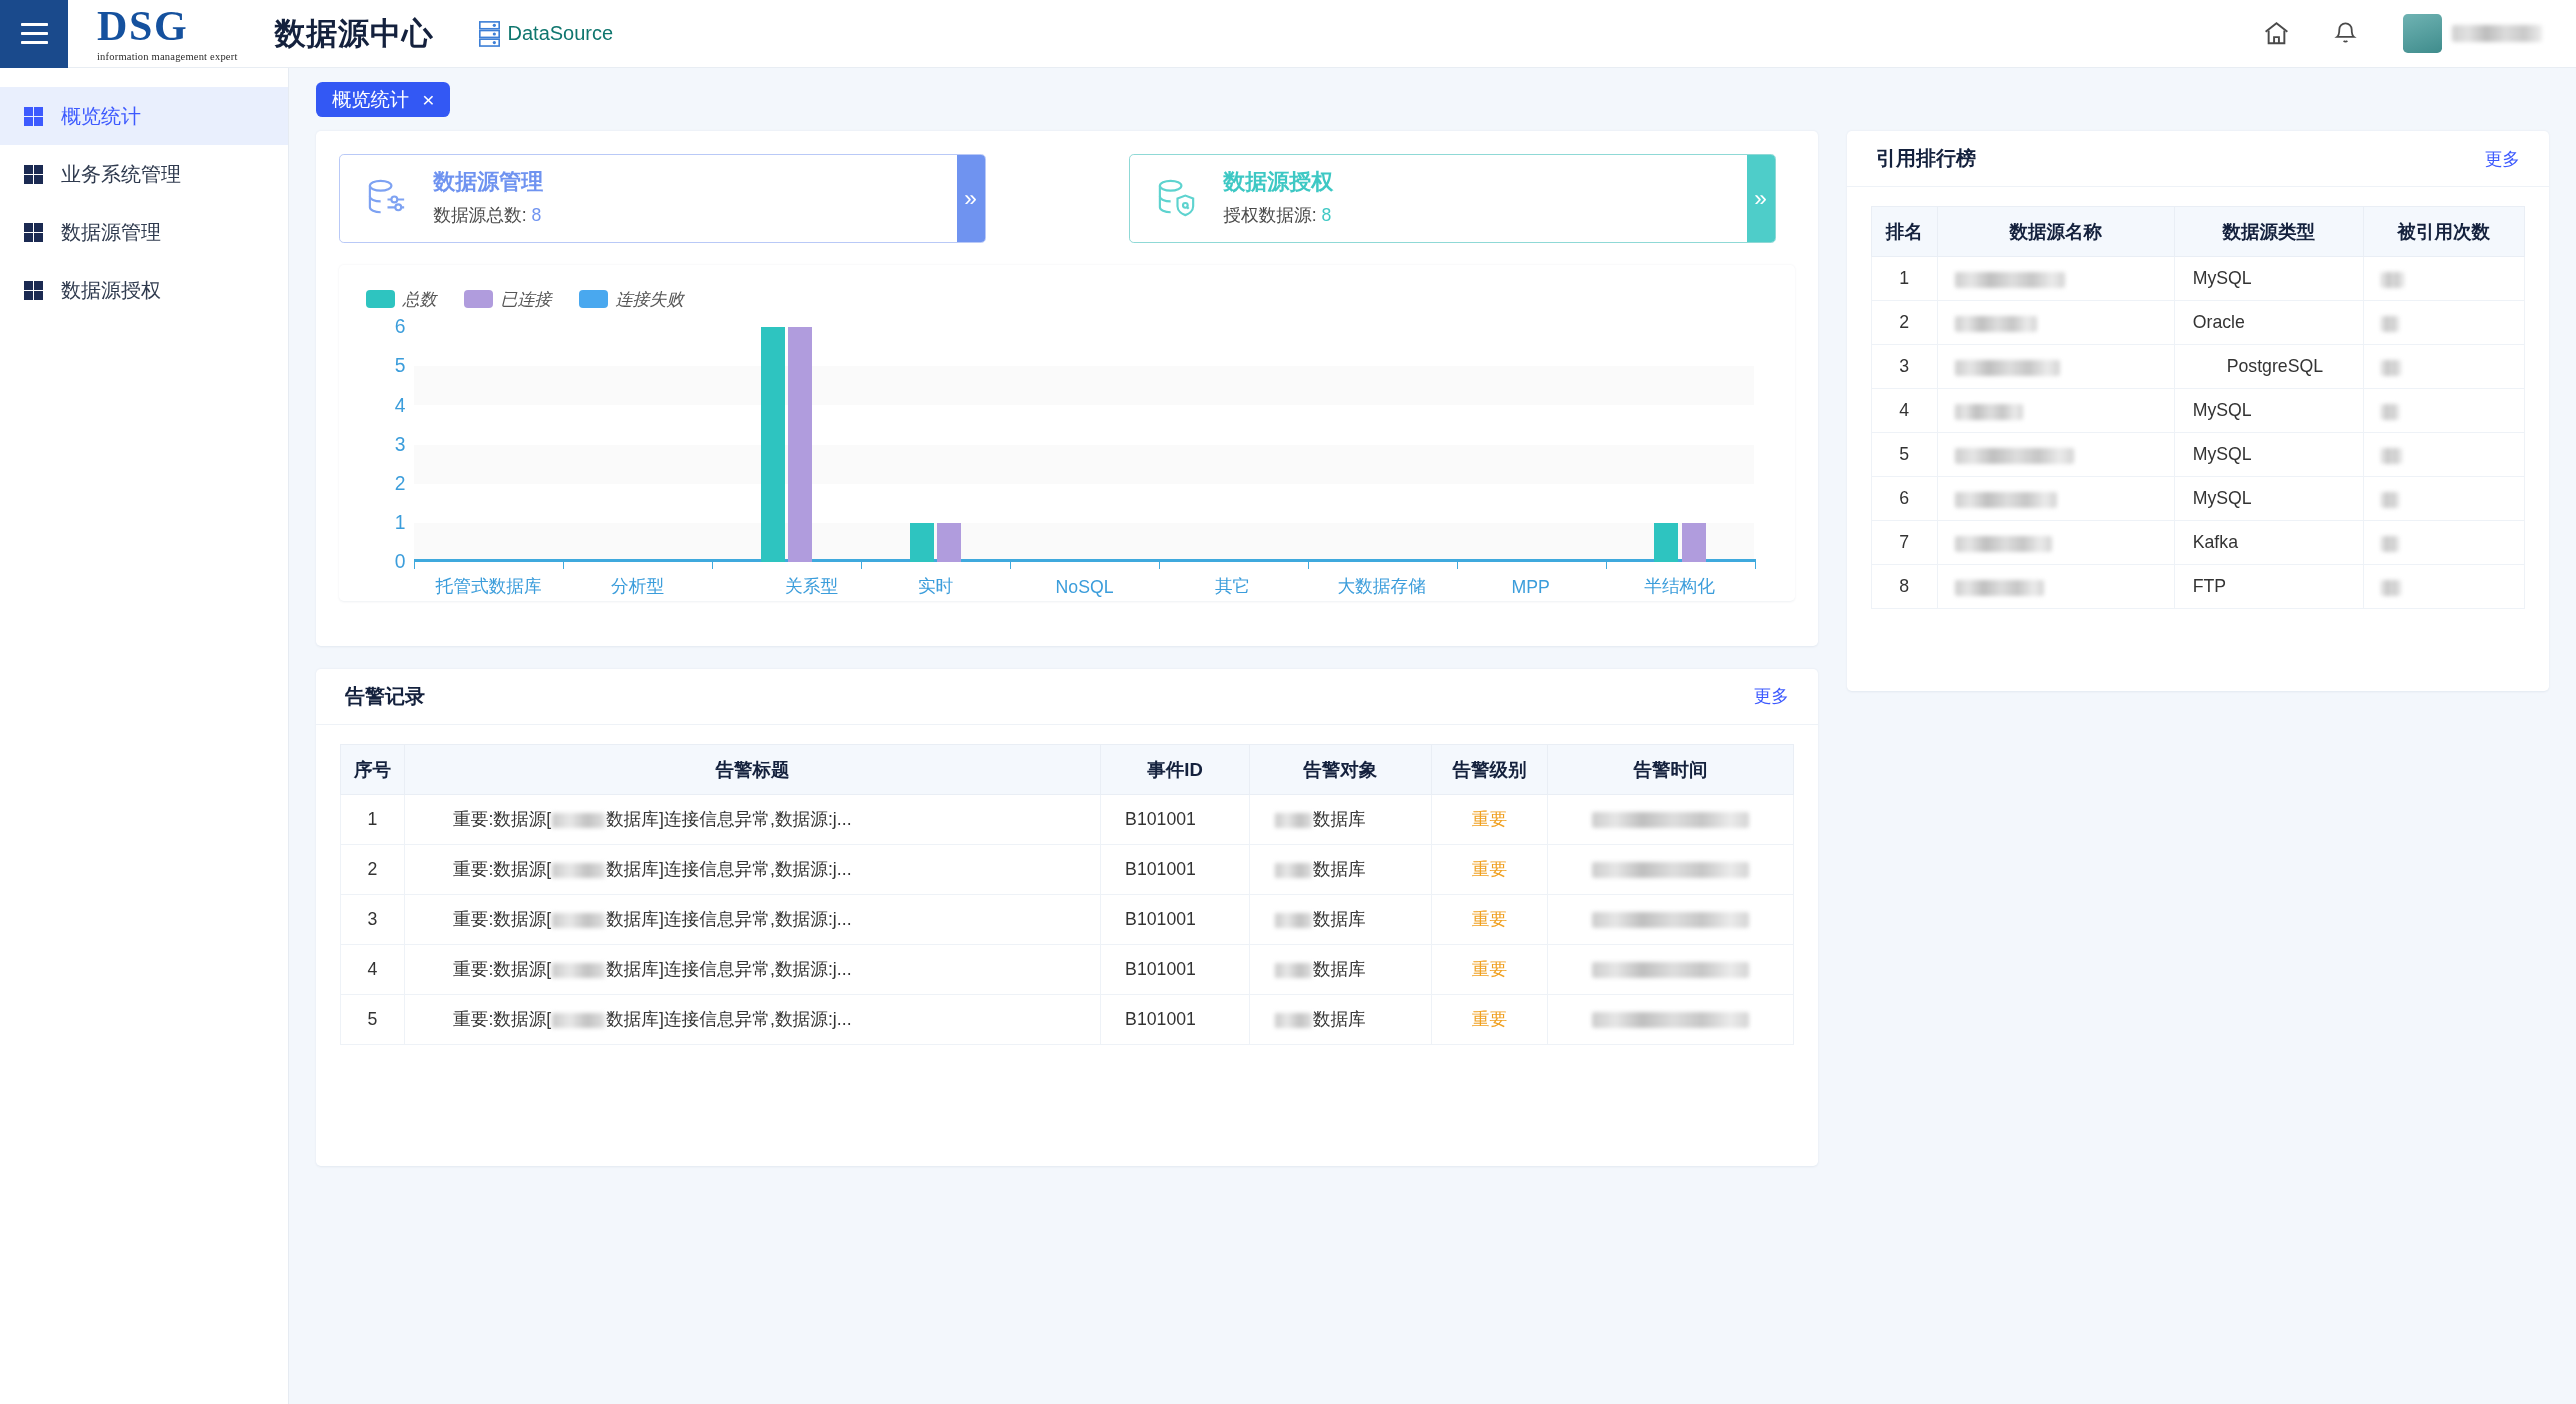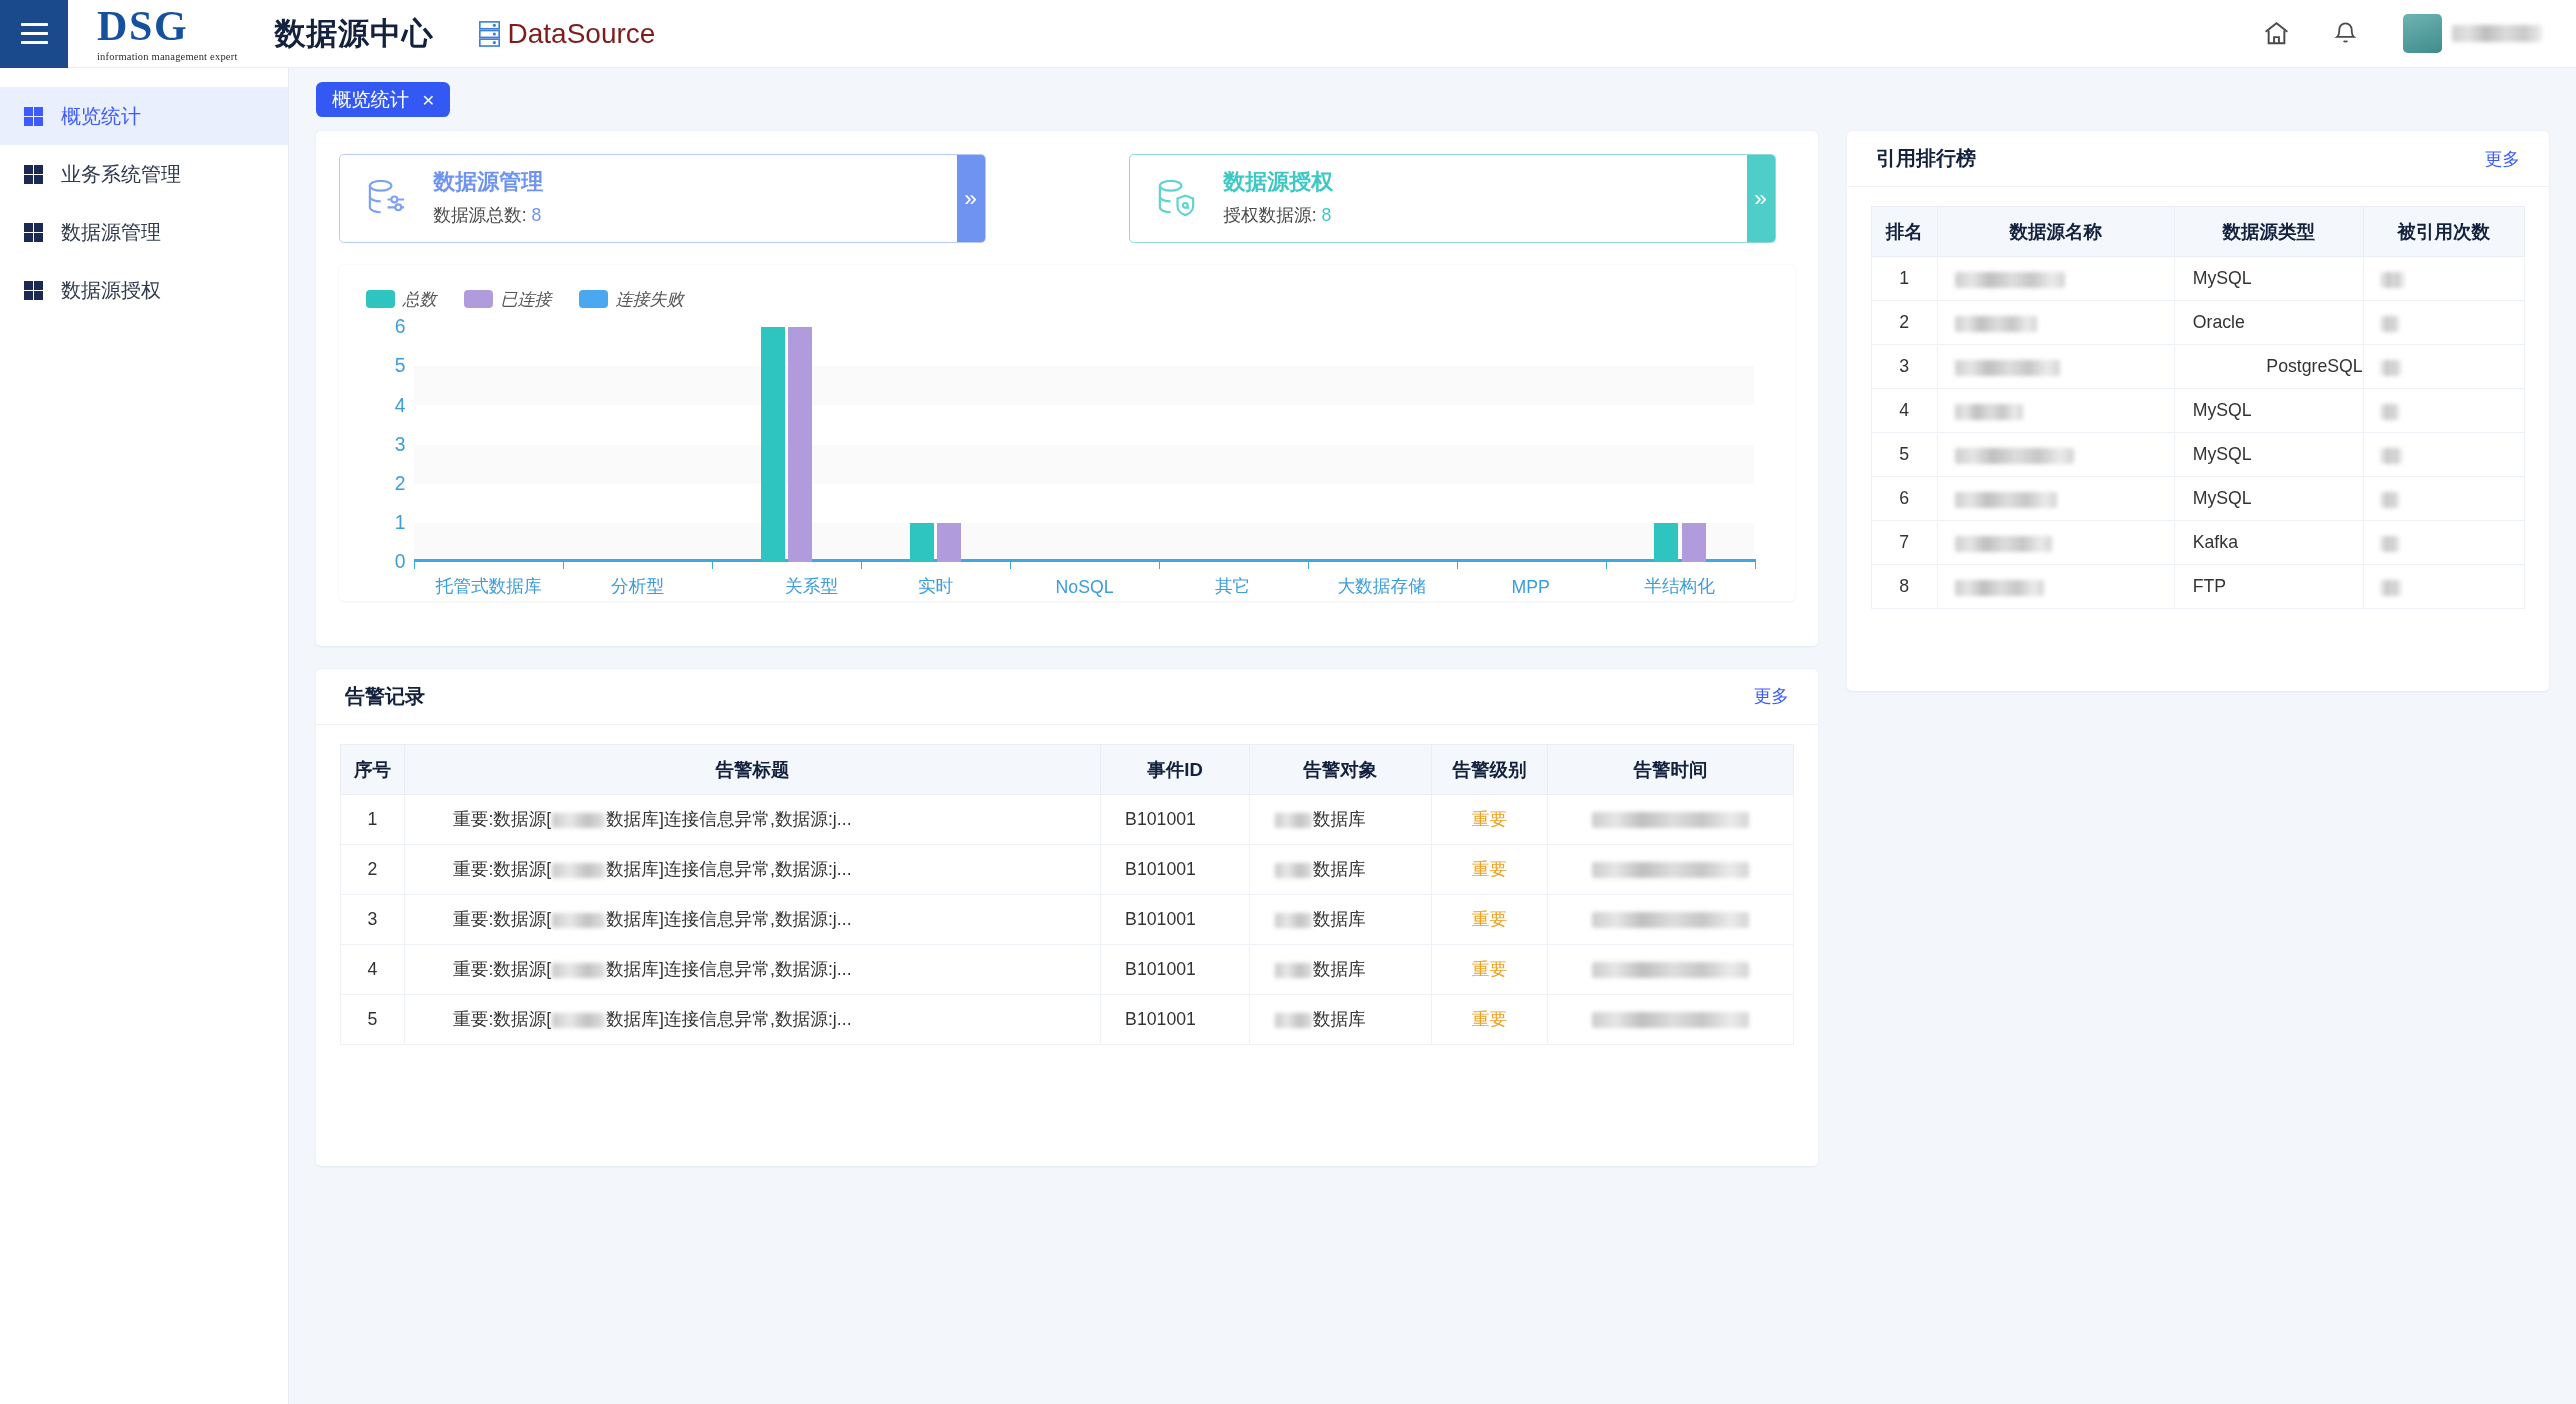--- a/index.html
+++ b/index.html
@@ -25,21 +25,21 @@
   .hamburger i { display:block; height:3.2px; background:#fff; border-radius:0.8px; }
 
   .logo-wrap { display:flex; flex-direction:column; margin-left:29px; }
   .logo-text { font-family:"Liberation Serif", serif; font-weight:bold; font-size:42px; letter-spacing:1.6px; color:#15519e; line-height:1; }
   .logo-sub { font-family:"Liberation Serif", serif; font-size:10.5px; color:#2b2b2b; letter-spacing:0.2px; margin-top:3.2px; }
 
   .app-title { font-size:31px; font-weight:bold; color:#14213d; margin-left:37px; letter-spacing:0.8px; }
 
   .ds-badge { display:flex; align-items:center; margin-left:45px; }
   .ds-icon { width:21px; height:26px; margin-right:8px; }
-  .ds-label { font-size:28px; color:#7f1d1d; font-family:"Liberation Sans", sans-serif; }
+  .ds-label { font-size:20px; color:#0f766e; font-family:"Liberation Sans", sans-serif; }
 
   .topbar-right { margin-left:auto; display:flex; align-items:center; padding-right:34px; }
   .icon-btn { width:42px; height:42px; display:flex; align-items:center; justify-content:center; margin-left:27px; }
   .avatar-area { display:flex; align-items:center; margin-left:37px; }
   .avatar { width:39px; height:39px; border-radius:4.8px; background:linear-gradient(160deg,#6fb3b3,#3f8c8c); }
   .username-blur {
     width:90px; height:17.7px; margin-left:9.7px; border-radius:2.4px;
     background:linear-gradient(90deg,#cfcfcf 0%,#e2e2e2 18%,#bdbdbd 38%,#dcdcdc 60%,#c9c9c9 80%,#ededed 100%);
     filter: blur(1.9px);
   }
@@ -431,21 +431,21 @@
                 </tr>
                 <tr>
                   <td>2</td>
                   <td style="text-align: left; padding-left: 17.7px;"><span class="blur-cell" style="width: 82px;"></span></td>
                   <td style="text-align: left; padding-left: 17.7px;">Oracle</td>
                   <td style="text-align: left; padding-left: 17.7px;"><span class="blur-cell" style="width: 17.7px;"></span></td>
                 </tr>
                 <tr>
                   <td>3</td>
                   <td style="text-align: left; padding-left: 17.7px;"><span class="blur-cell" style="width: 105px;"></span></td>
-                  <td style="text-align: right; padding-left: 12px;">PostgreSQL</td>
+                  <td style="text-align: center; padding-left: 12px;">PostgreSQL</td>
                   <td style="text-align: left; padding-left: 17.7px;"><span class="blur-cell" style="width: 19.3px;"></span></td>
                 </tr>
                 <tr>
                   <td>4</td>
                   <td style="text-align: left; padding-left: 17.7px;"><span class="blur-cell" style="width: 68px;"></span></td>
                   <td style="text-align: left; padding-left: 17.7px;">MySQL</td>
                   <td style="text-align: left; padding-left: 17.7px;"><span class="blur-cell" style="width: 17.7px;"></span></td>
                 </tr>
                 <tr>
                   <td>5</td>

